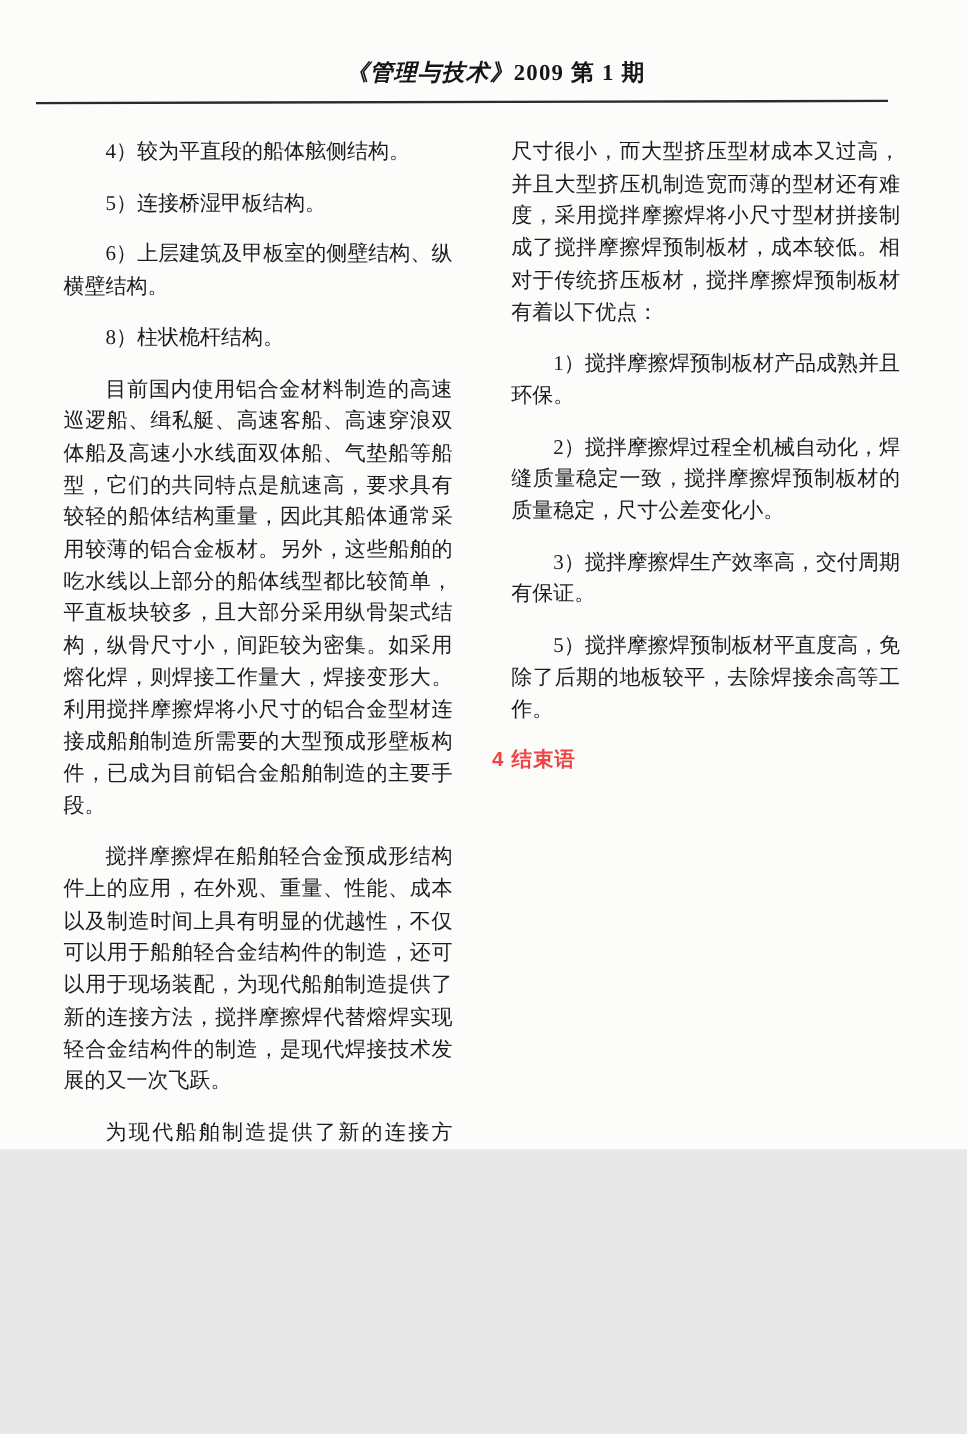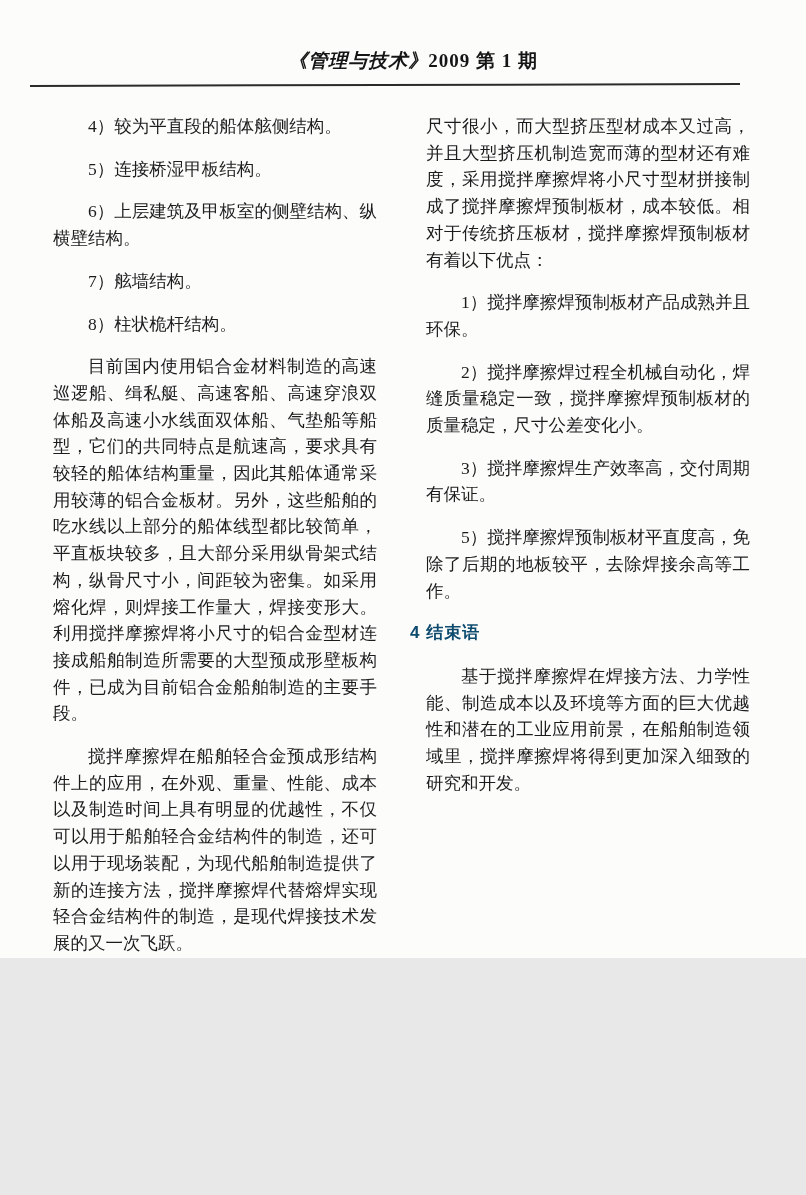--- a/index.html
+++ b/index.html
@@ -62,21 +62,21 @@
     text-indent: 2em;
   }
   .col p.cont {
     text-indent: 0;
   }
   .section-heading {
     margin: 15px 0 11px 0;
     font-family: "Liberation Sans", "DejaVu Sans", sans-serif;
     font-size: 17px;
     font-weight: bold;
-    color: #0c4a6e;
+    color: #ef4444;
     letter-spacing: 1px;
   }
   .page-number {
     position: absolute;
     top: 1060px;
     left: 0;
     width: 100%;
     text-align: center;
     font-size: 16px;
     color: #222;
@@ -99,35 +99,33 @@
   <div class="header">
     <span class="journal-title">《管理与技术》</span><span class="journal-issue">2009 第 1 期</span>
   </div>
 
   <div class="header-rule"></div>
 
   <div class="col col-left">
     <p>4）较为平直段的船体舷侧结构。</p>
     <p>5）连接桥湿甲板结构。</p>
     <p>6）上层建筑及甲板室的侧壁结构、纵横壁结构。</p>
-    <p>7）舷墙结构。</p>
     <p>8）柱状桅杆结构。</p>
     <p>目前国内使用铝合金材料制造的高速巡逻船、缉私艇、高速客船、高速穿浪双体船及高速小水线面双体船、气垫船等船型，它们的共同特点是航速高，要求具有较轻的船体结构重量，因此其船体通常采用较薄的铝合金板材。另外，这些船舶的吃水线以上部分的船体线型都比较简单，平直板块较多，且大部分采用纵骨架式结构，纵骨尺寸小，间距较为密集。如采用熔化焊，则焊接工作量大，焊接变形大。利用搅拌摩擦焊将小尺寸的铝合金型材连接成船舶制造所需要的大型预成形壁板构件，已成为目前铝合金船舶制造的主要手段。</p>
     <p>搅拌摩擦焊在船舶轻合金预成形结构件上的应用，在外观、重量、性能、成本以及制造时间上具有明显的优越性，不仅可以用于船舶轻合金结构件的制造，还可以用于现场装配，为现代船舶制造提供了新的连接方法，搅拌摩擦焊代替熔焊实现轻合金结构件的制造，是现代焊接技术发展的又一次飞跃。</p>
     <p>为现代船舶制造提供了新的连接方法，</p>
   </div>
 
   <div class="col col-right">
     <p class="cont">尺寸很小，而大型挤压型材成本又过高，并且大型挤压机制造宽而薄的型材还有难度，采用搅拌摩擦焊将小尺寸型材拼接制成了搅拌摩擦焊预制板材，成本较低。相对于传统挤压板材，搅拌摩擦焊预制板材有着以下优点：</p>
     <p>1）搅拌摩擦焊预制板材产品成熟并且环保。</p>
     <p>2）搅拌摩擦焊过程全机械自动化，焊缝质量稳定一致，搅拌摩擦焊预制板材的质量稳定，尺寸公差变化小。</p>
     <p>3）搅拌摩擦焊生产效率高，交付周期有保证。</p>
     <p>5）搅拌摩擦焊预制板材平直度高，免除了后期的地板较平，去除焊接余高等工作。</p>
     <h2 class="section-heading">4 结束语</h2>
-    <p>基于搅拌摩擦焊在焊接方法、力学性能、制造成本以及环境等方面的巨大优越性和潜在的工业应用前景，在船舶制造领域里，搅拌摩擦焊将得到更加深入细致的研究和开发。</p>
   </div>
 
   <div class="page-number">45</div>
 
   <div class="speck" style="left:36px; top:1155px;"></div>
   <div class="speck" style="left:753px; top:1139px;"></div>
 
 </div>
 
 </body></html>

